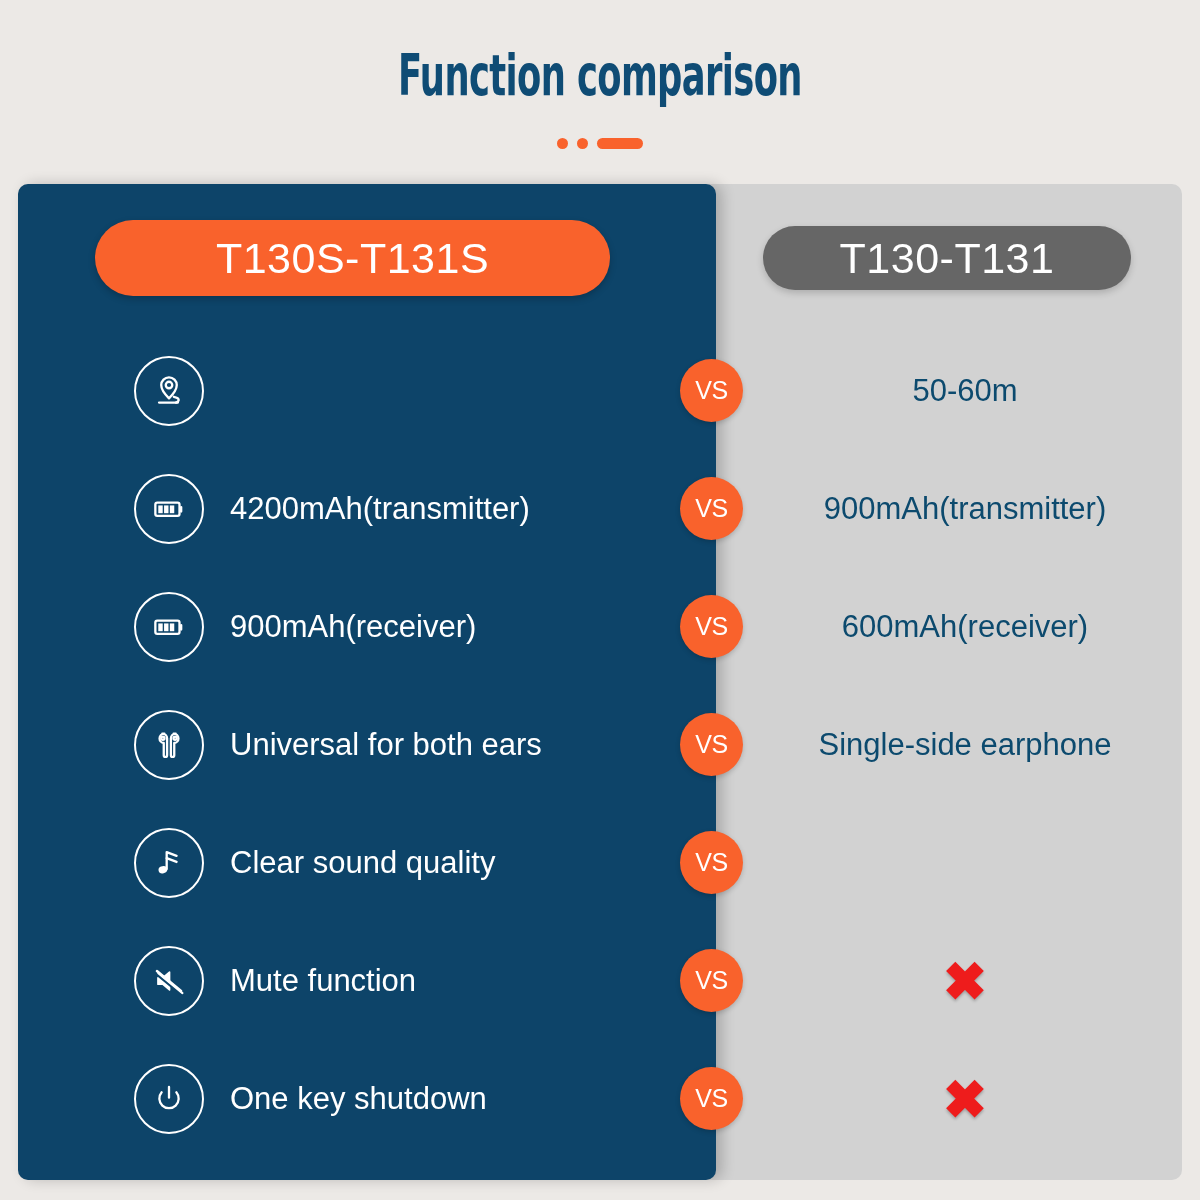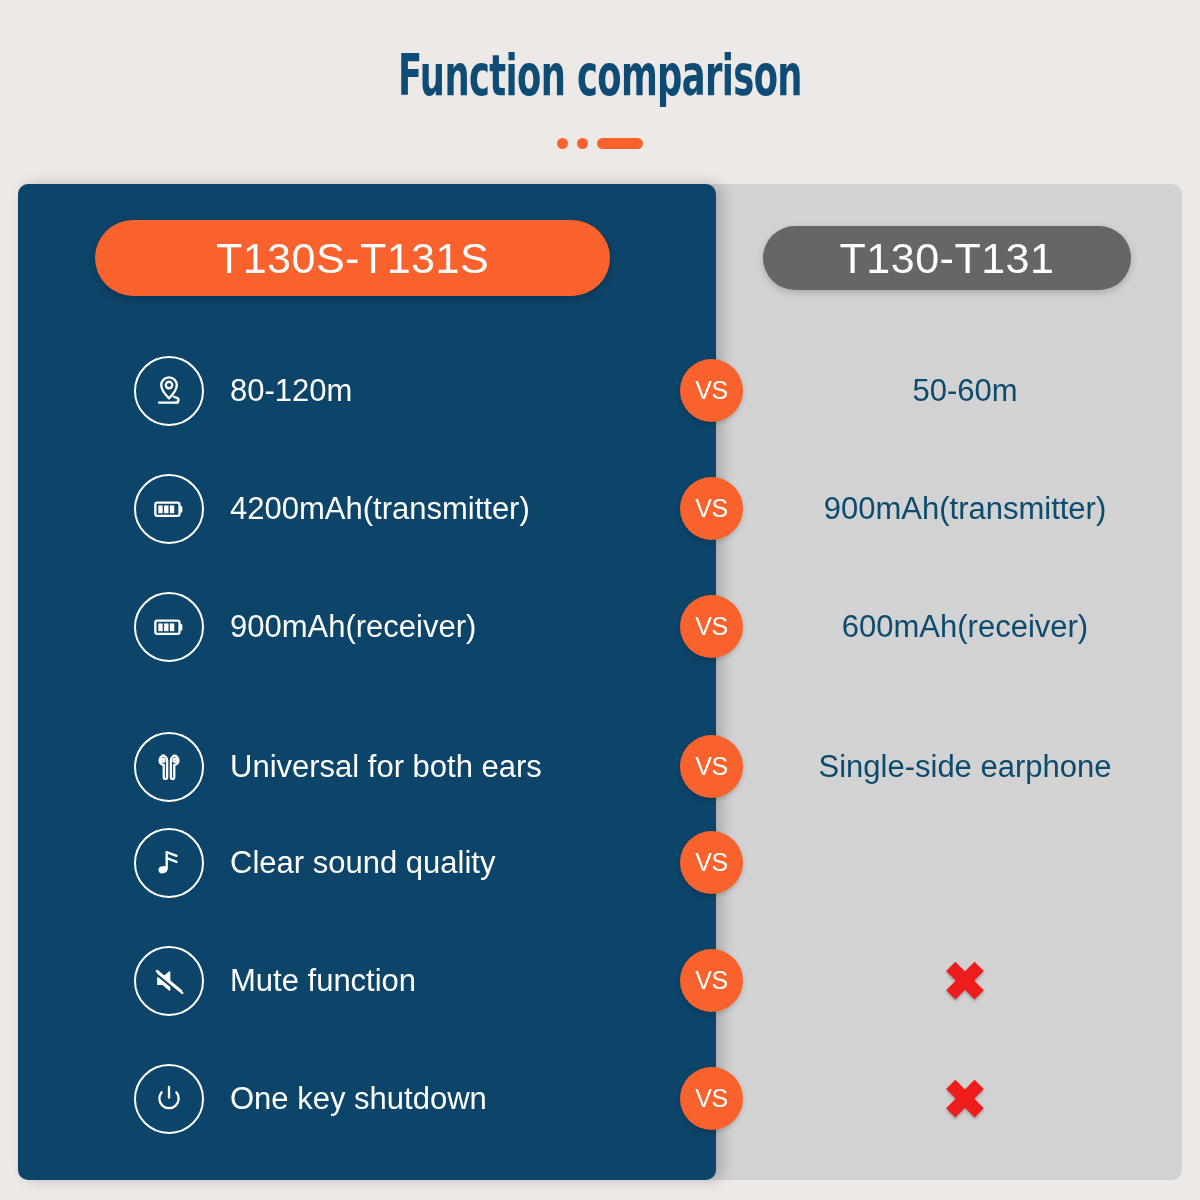--- a/index.html
+++ b/index.html
@@ -231,21 +231,20 @@
   <div class="rows" id="rows-container">
       <div class="row" style="top: 172px;">
         <div class="row-icon">
           <svg width="42" height="42" viewBox="0 0 40 40">
             <path d="M20 7c-4.1 0-7.4 3.3-7.4 7.4 0 5.4 7.4 12.6 7.4 12.6s7.4-7.2 7.4-12.6C27.4 10.3 24.1 7 20 7z" fill="none" stroke="#ffffff" stroke-width="2.2" stroke-linecap="round" stroke-linejoin="round"></path>
             <circle cx="20" cy="14.3" r="3.1" fill="none" stroke="#ffffff" stroke-width="2.2" stroke-linecap="round" stroke-linejoin="round"></circle>
             <path d="M24.6 25.5c2.8.5 4.6 1.7 4.6 3.1 0 1-1 1.8-2.6 2.4" fill="none" stroke="#ffffff" stroke-width="2.2" stroke-linecap="round" stroke-linejoin="round"></path>
             <path d="M10.5 31h18" fill="none" stroke="#ffffff" stroke-width="2.2" stroke-linecap="round" stroke-linejoin="round"></path>
           </svg>
         </div>
-        <div class="row-left-text">80-120m</div>
         <div class="vs-badge">VS</div>
         <div class="row-right-text">50-60m</div>
       </div>
       <div class="row" style="top: 290px;">
         <div class="row-icon">
           <svg width="42" height="42" viewBox="0 0 40 40">
             <rect x="7" y="14" width="23" height="12.5" rx="1.8" fill="none" stroke="#ffffff" stroke-width="2.2" stroke-linecap="round" stroke-linejoin="round"></rect>
             <path d="M31.6 18.2v4.2" fill="none" stroke="#ffffff" stroke-width="2.2" stroke-linecap="round" stroke-linejoin="round"></path>
             <rect x="9.8" y="16.6" width="4.2" height="7.4" fill="#ffffff" stroke="none"></rect>
             <rect x="15.3" y="16.6" width="4.2" height="7.4" fill="#ffffff" stroke="none"></rect>
@@ -263,21 +262,21 @@
             <path d="M31.6 18.2v4.2" fill="none" stroke="#ffffff" stroke-width="2.2" stroke-linecap="round" stroke-linejoin="round"></path>
             <rect x="9.8" y="16.6" width="4.2" height="7.4" fill="#ffffff" stroke="none"></rect>
             <rect x="15.3" y="16.6" width="4.2" height="7.4" fill="#ffffff" stroke="none"></rect>
             <rect x="20.8" y="16.6" width="4.2" height="7.4" fill="#ffffff" stroke="none"></rect>
           </svg>
         </div>
         <div class="row-left-text">900mAh(receiver)</div>
         <div class="vs-badge">VS</div>
         <div class="row-right-text">600mAh(receiver)</div>
       </div>
-      <div class="row" style="top: 548px;">
+      <div class="row" style="top: 526px;">
         <div class="row-icon">
           <svg width="42" height="42" viewBox="0 0 40 40">
             <path d="M15.6 9.2c-2.6 0-4.6 2-4.6 4.5 0 2.4 1.8 4.2 4 4.4v11.6c0 .9.7 1.6 1.6 1.6s1.6-.7 1.6-1.6V13.7c0-2.5-2-4.5-4.6-4.5z" fill="none" stroke="#ffffff" stroke-width="2.2" stroke-linecap="round" stroke-linejoin="round"></path>
             <circle cx="14.2" cy="13.6" r="1.5" fill="none" stroke="#ffffff" stroke-width="2.2" stroke-linecap="round" stroke-linejoin="round"></circle>
             <path d="M24.4 9.2c2.6 0 4.6 2 4.6 4.5 0 2.4-1.8 4.2-4 4.4v11.6c0 .9-.7 1.6-1.6 1.6s-1.6-.7-1.6-1.6V13.7c0-2.5 2-4.5 4.6-4.5z" fill="none" stroke="#ffffff" stroke-width="2.2" stroke-linecap="round" stroke-linejoin="round"></path>
             <circle cx="25.8" cy="13.6" r="1.5" fill="none" stroke="#ffffff" stroke-width="2.2" stroke-linecap="round" stroke-linejoin="round"></circle>
           </svg>
         </div>
         <div class="row-left-text">Universal for both ears</div>
         <div class="vs-badge">VS</div>

